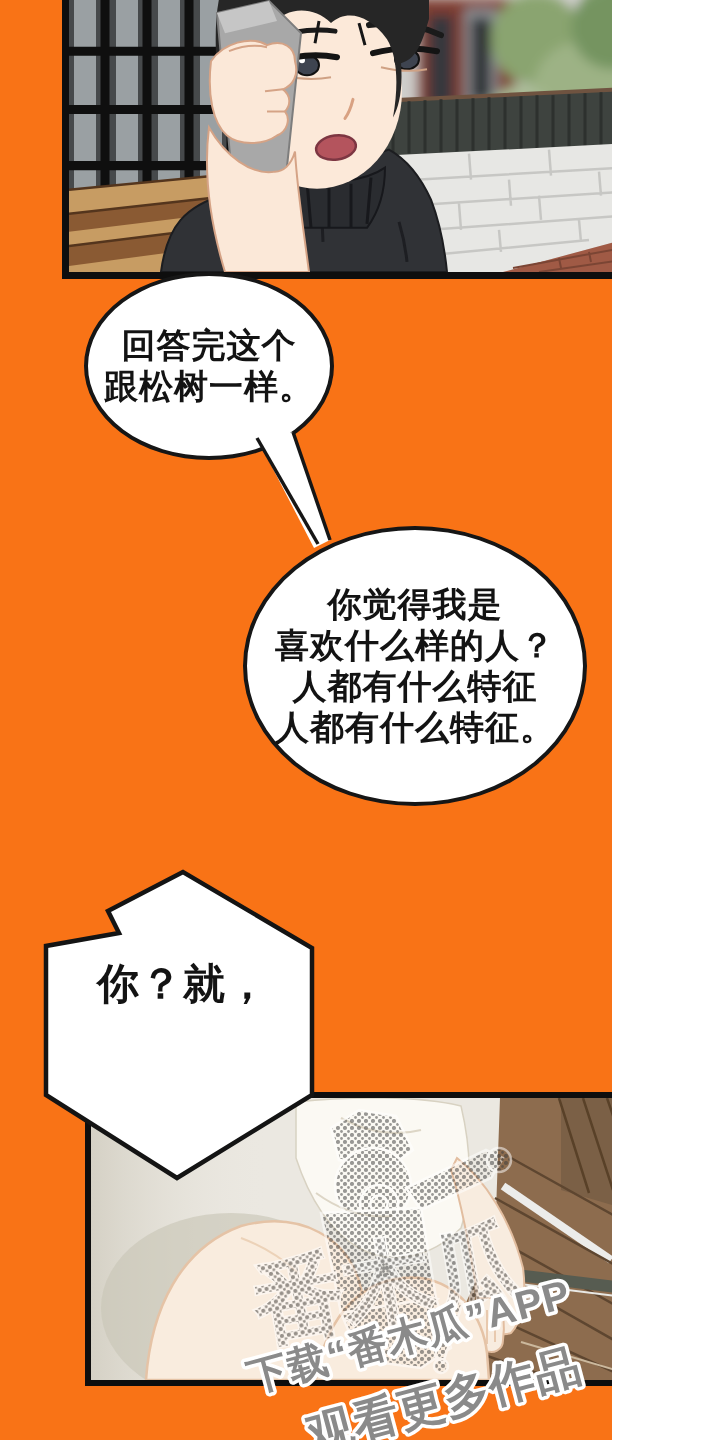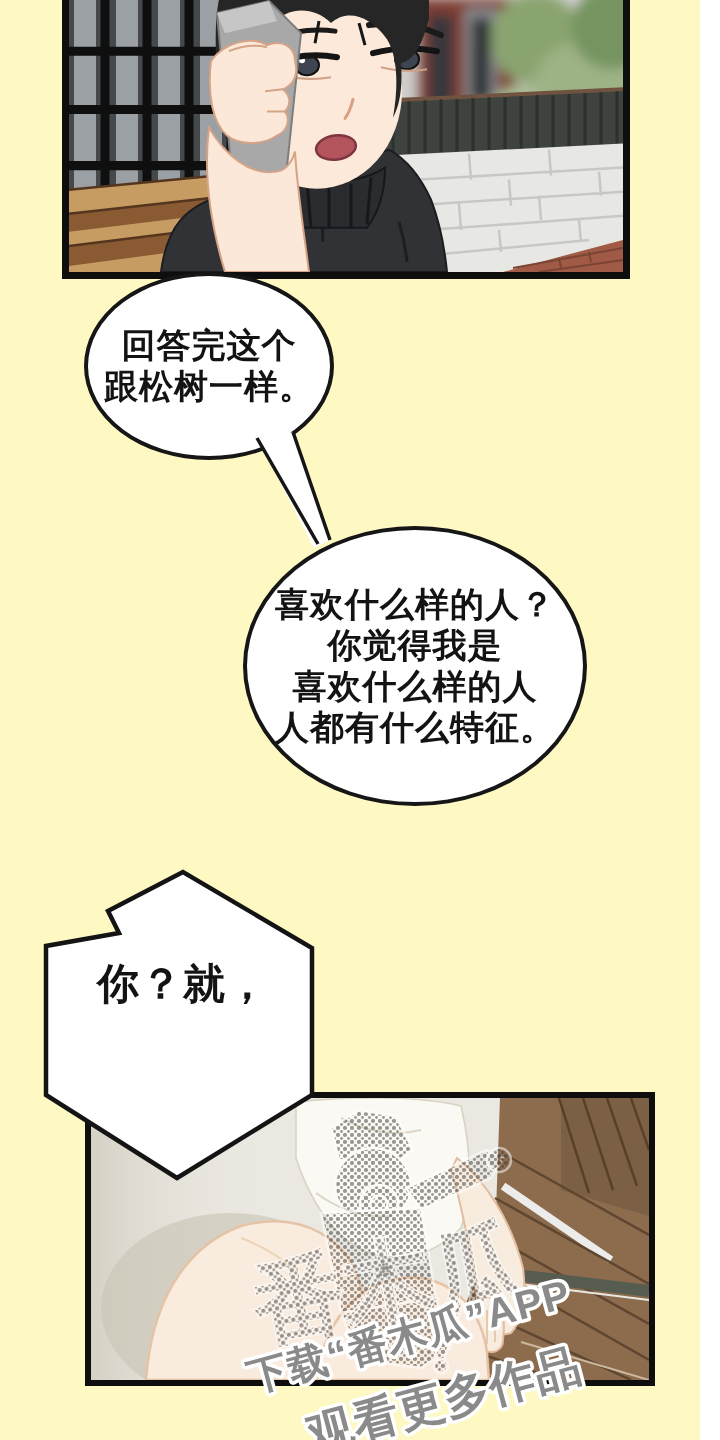--- a/index.html
+++ b/index.html
@@ -1,16 +1,16 @@
 <!DOCTYPE html>
 <html><head>
 <meta charset="utf-8">
 <style>
   html,body{margin:0;padding:0;background:#ffffff;}
-  .canvas{position:relative;width:700px;height:1440px;background:#fef9c3;overflow:hidden;
+  .canvas{position:relative;width:612px;height:1440px;background:#f97316;overflow:hidden;
           font-family:"Liberation Sans",sans-serif;}
   .panel{position:absolute;box-sizing:border-box;border:7px solid #0e0e0e;background:#d6d5d2;overflow:hidden;}
   #top-panel{left:62px;top:-8px;width:568px;height:287px;}
   #bottom-panel{left:85px;top:1092px;width:570px;height:294px;border-width:6px;z-index:1;}
   .panel svg{display:block;width:100%;height:100%;}
   .bubble{position:absolute;background:#ffffff;border:4px solid #161616;border-radius:50%;
           display:flex;flex-direction:column;align-items:center;justify-content:center;z-index:2;}
   #bubble-1{left:84px;top:272px;width:242px;height:180px;}
   #bubble-2{left:243px;top:526px;width:336px;height:272px;}
   .btext{font-weight:700;font-size:34px;line-height:41px;color:#131313;text-align:center;letter-spacing:1px;}
@@ -120,23 +120,23 @@
 
   <div class="bubble" id="bubble-1">
     <div class="btext">
       <div>回答完这个</div>
       <div>跟松树一样。</div>
     </div>
   </div>
 
   <div class="bubble" id="bubble-2">
     <div class="btext">
+      <div>你觉得我是</div>
       <div>喜欢什么样的人？</div>
-      <div>你觉得我是</div>
-      <div>喜欢什么样的人</div>
+      <div>人都有什么特征</div>
       <div>人都有什么特征。</div>
     </div>
   </div>
 
   <svg id="tail-svg" viewBox="0 0 120 140">
     <polygon points="27,20 63,14 100,122 84,130" fill="#ffffff"></polygon>
     <line x1="27" y1="20" x2="88" y2="126" stroke="#161616" stroke-width="3.5"></line>
     <line x1="63" y1="14" x2="100" y2="122" stroke="#161616" stroke-width="3.5"></line>
   </svg>
 

